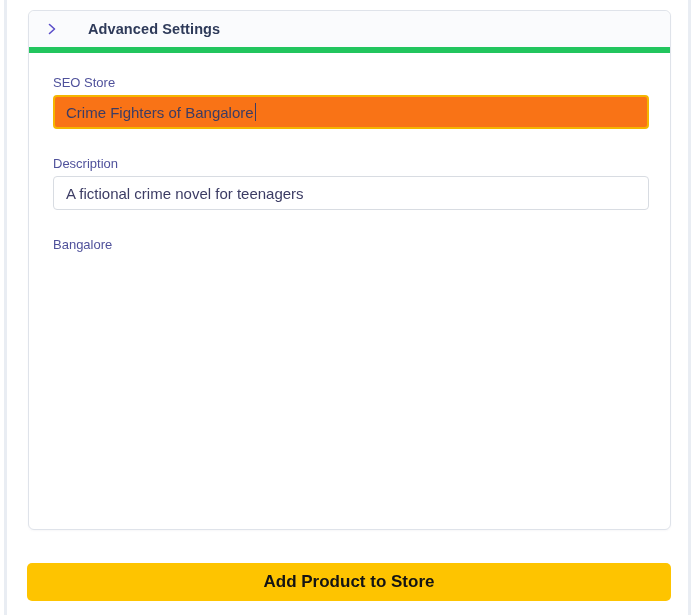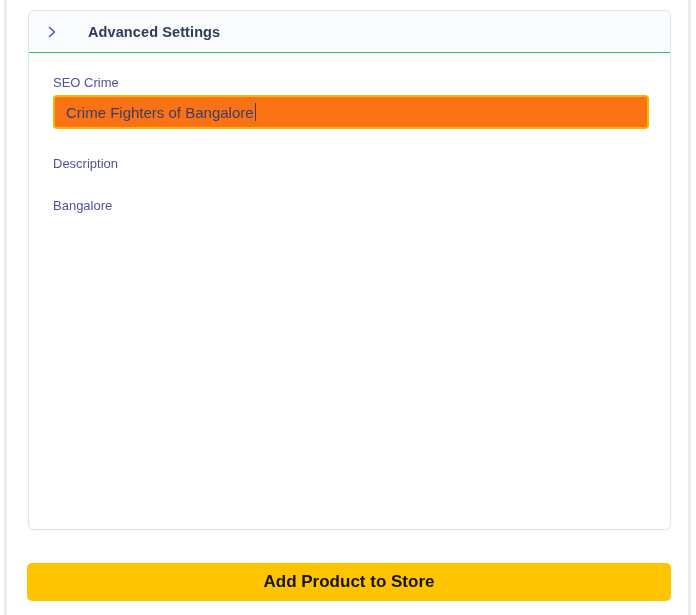--- a/index.html
+++ b/index.html
@@ -27,21 +27,21 @@
   }
 
   .acc-row {
     display: flex; align-items: center;
     height: 43px;
     padding-left: 17px;
     cursor: pointer;
   }
   .acc-row.advanced {
     background: #fafbfd;
-    border-bottom: 1px solid #22c55e;
+    border-bottom: 6px solid #22c55e;
     border-radius: 6px 6px 0 0;
     height: 42px;
   }
   .acc-row.seo { height: 45px; }
   .acc-chevron { width: 25px; display: flex; align-items: center; }
   .acc-label {
     margin-left: 17px;
     font-size: 14.5px;
     font-weight: 600;
     color: #2e3a59;
@@ -144,29 +144,30 @@
         <path d="M3.5 1.5 L8.5 6 L3.5 10.5" stroke="#5B4EC9" stroke-width="1.6" stroke-linecap="round" stroke-linejoin="round"></path>
       </svg>
     </span>
     <span class="acc-label">Advanced Settings</span>
   </div>
 
 
   <div class="form-area">
 
     <div class="field">
-      <label class="field-label">SEO Crime</label>
+      <label class="field-label">SEO Store</label>
       <div class="faux-input">
         <span>Crime Fighters of Bangalore</span>
         <span class="caret"></span>
       </div>
     </div>
 
     <div class="field">
       <label class="field-label">Description</label>
+      <input class="text-input" type="text" value="A fictional crime novel for teenagers" style="">
     </div>
 
     <div class="field">
       <label class="field-label">Bangalore</label>
     </div>
 
 
   </div>
 </div>
 

